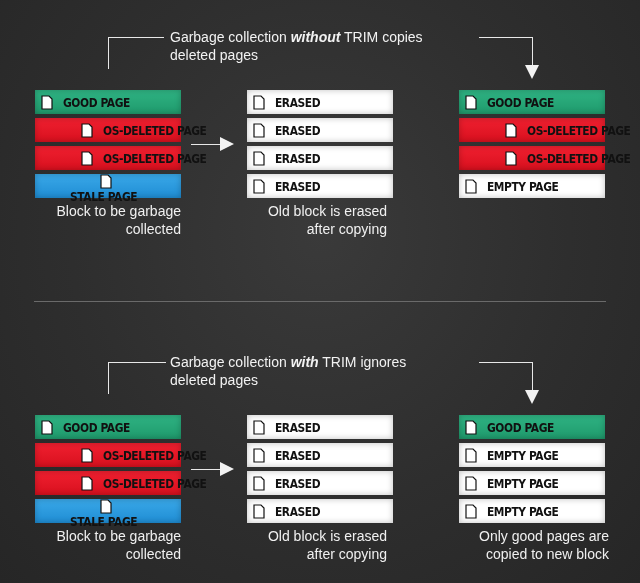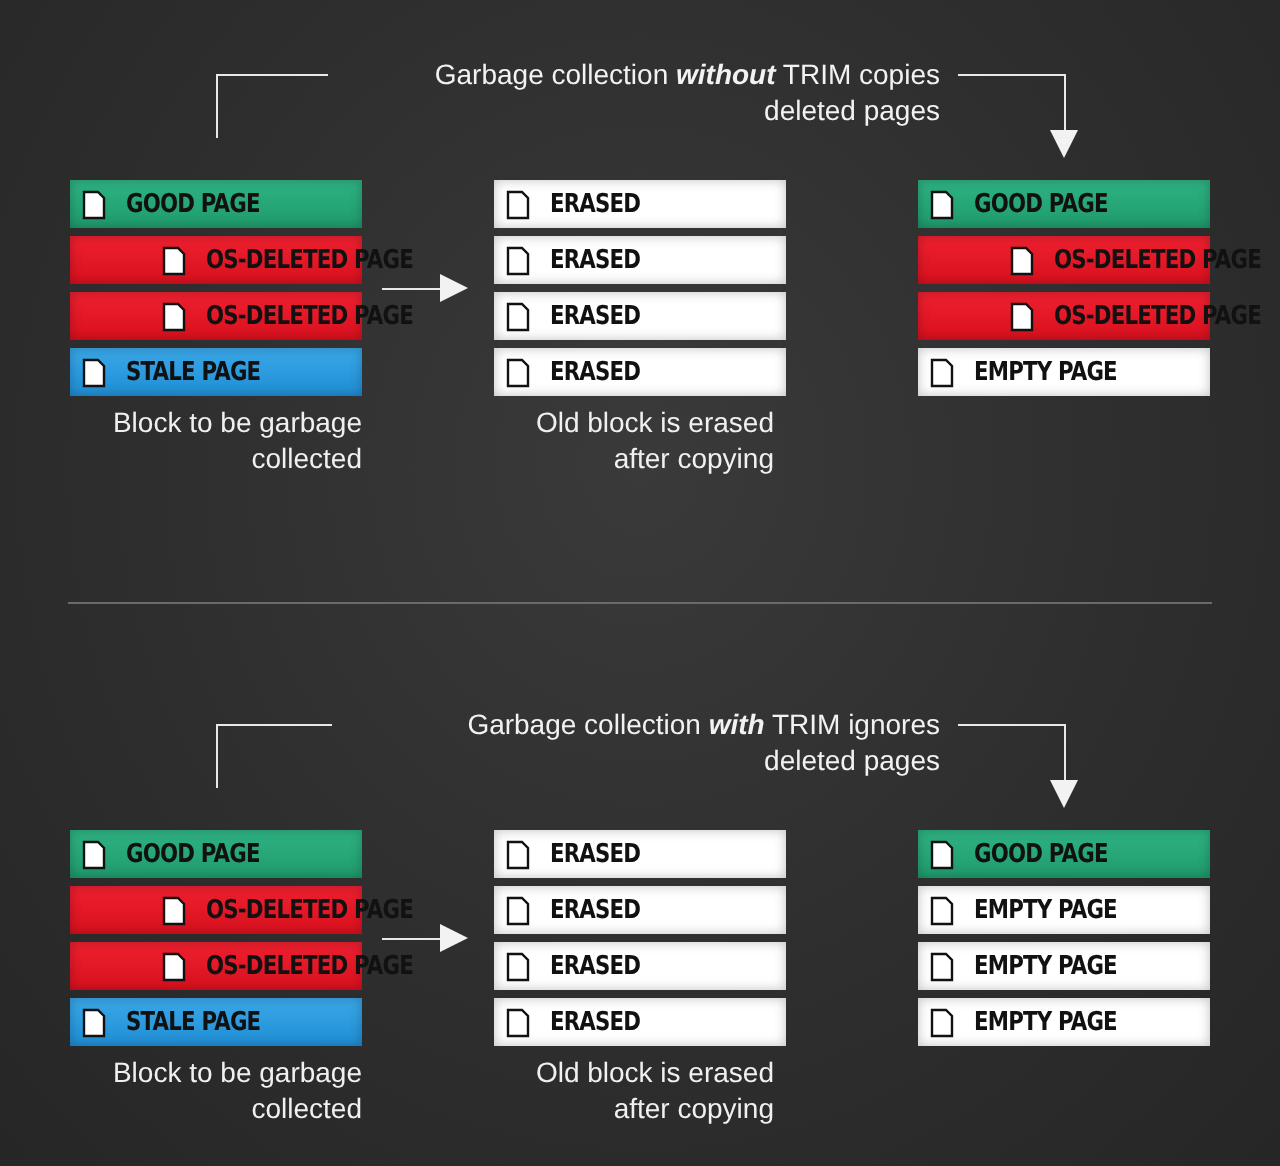--- a/index.html
+++ b/index.html
@@ -4,21 +4,21 @@
 <style>
   html, body { margin: 0; padding: 0; }
   body {
     width: 640px; height: 583px; position: relative; overflow: hidden;
     background: radial-gradient(ellipse at 50% 40%, #3a3a3a 0%, #2e2e2e 55%, #262626 100%);
     font-family: "Liberation Sans", sans-serif;
     color: #f0f0f0;
   }
   .section { position: absolute; left: 0; width: 640px; }
   .caption-title {
-    position: absolute; text-align: right; font-size: 14px; line-height: 18px; color: #f2f2f2;
+    position: absolute; text-align: left; font-size: 14px; line-height: 18px; color: #f2f2f2;
   }
   .caption-title em { font-style: italic; font-weight: bold; }
   .line { position: absolute; background: #e8e8e8; }
   .arrowhead {
     position: absolute; width: 0; height: 0;
     border-left: 7px solid transparent; border-right: 7px solid transparent;
     border-top: 14px solid #f2f2f2;
   }
   .arrowhead-right {
     position: absolute; width: 0; height: 0;
@@ -32,21 +32,21 @@
     box-shadow: inset 0 0 6px rgba(0,0,0,0.25);
   }
   .page .icon { width: 12px; height: 15px; margin-right: 10px; flex: none; }
   .page .label {
     font-family: "DejaVu Sans", sans-serif; font-weight: bold; font-size: 13px;
     letter-spacing: -0.5px; color: #111; transform: scaleX(0.82); transform-origin: left center;
     white-space: nowrap;
   }
   .good { background: linear-gradient(#2fb383, #1f9a6c); }
   .deleted { background: linear-gradient(#f02030, #d8101e); padding-left: 46px; }
-  .stale { background: linear-gradient(#3aa8e8, #1f8dd4); }
+  .stale { background: linear-gradient(#3aa8e8, #1f8dd4); flex-direction: column; }
   .white { background: #ffffff; }
   .desc { font-size: 14px; line-height: 18px; color: #f0f0f0; margin-top: 2px; text-align: right; }
   .divider { position: absolute; left: 34px; top: 301px; width: 572px; height: 1px; background: #6a6a6a; }
 </style>
 </head>
 <body>
 
 <div class="section" style="top:0;height:300px;">
   <div class="caption-title" style="left:170px;top:28px;width:300px;">
     <span>Garbage collection </span><em>without</em><span> TRIM copies</span><br>
@@ -236,14 +236,15 @@
           <path d="M1 1h7l3 3v10H1z" fill="#fff" stroke="#111" stroke-width="1.2"></path>
         </svg>
         <span class="label">EMPTY PAGE</span>
       </div>
     <div class="page white">
         <svg class="icon" viewBox="0 0 12 15">
           <path d="M1 1h7l3 3v10H1z" fill="#fff" stroke="#111" stroke-width="1.2"></path>
         </svg>
         <span class="label">EMPTY PAGE</span>
       </div>
+    <div class="desc" style="width:150px;">Only good pages are copied to new block</div>
   </div>
 </div>
 
 </body></html>

